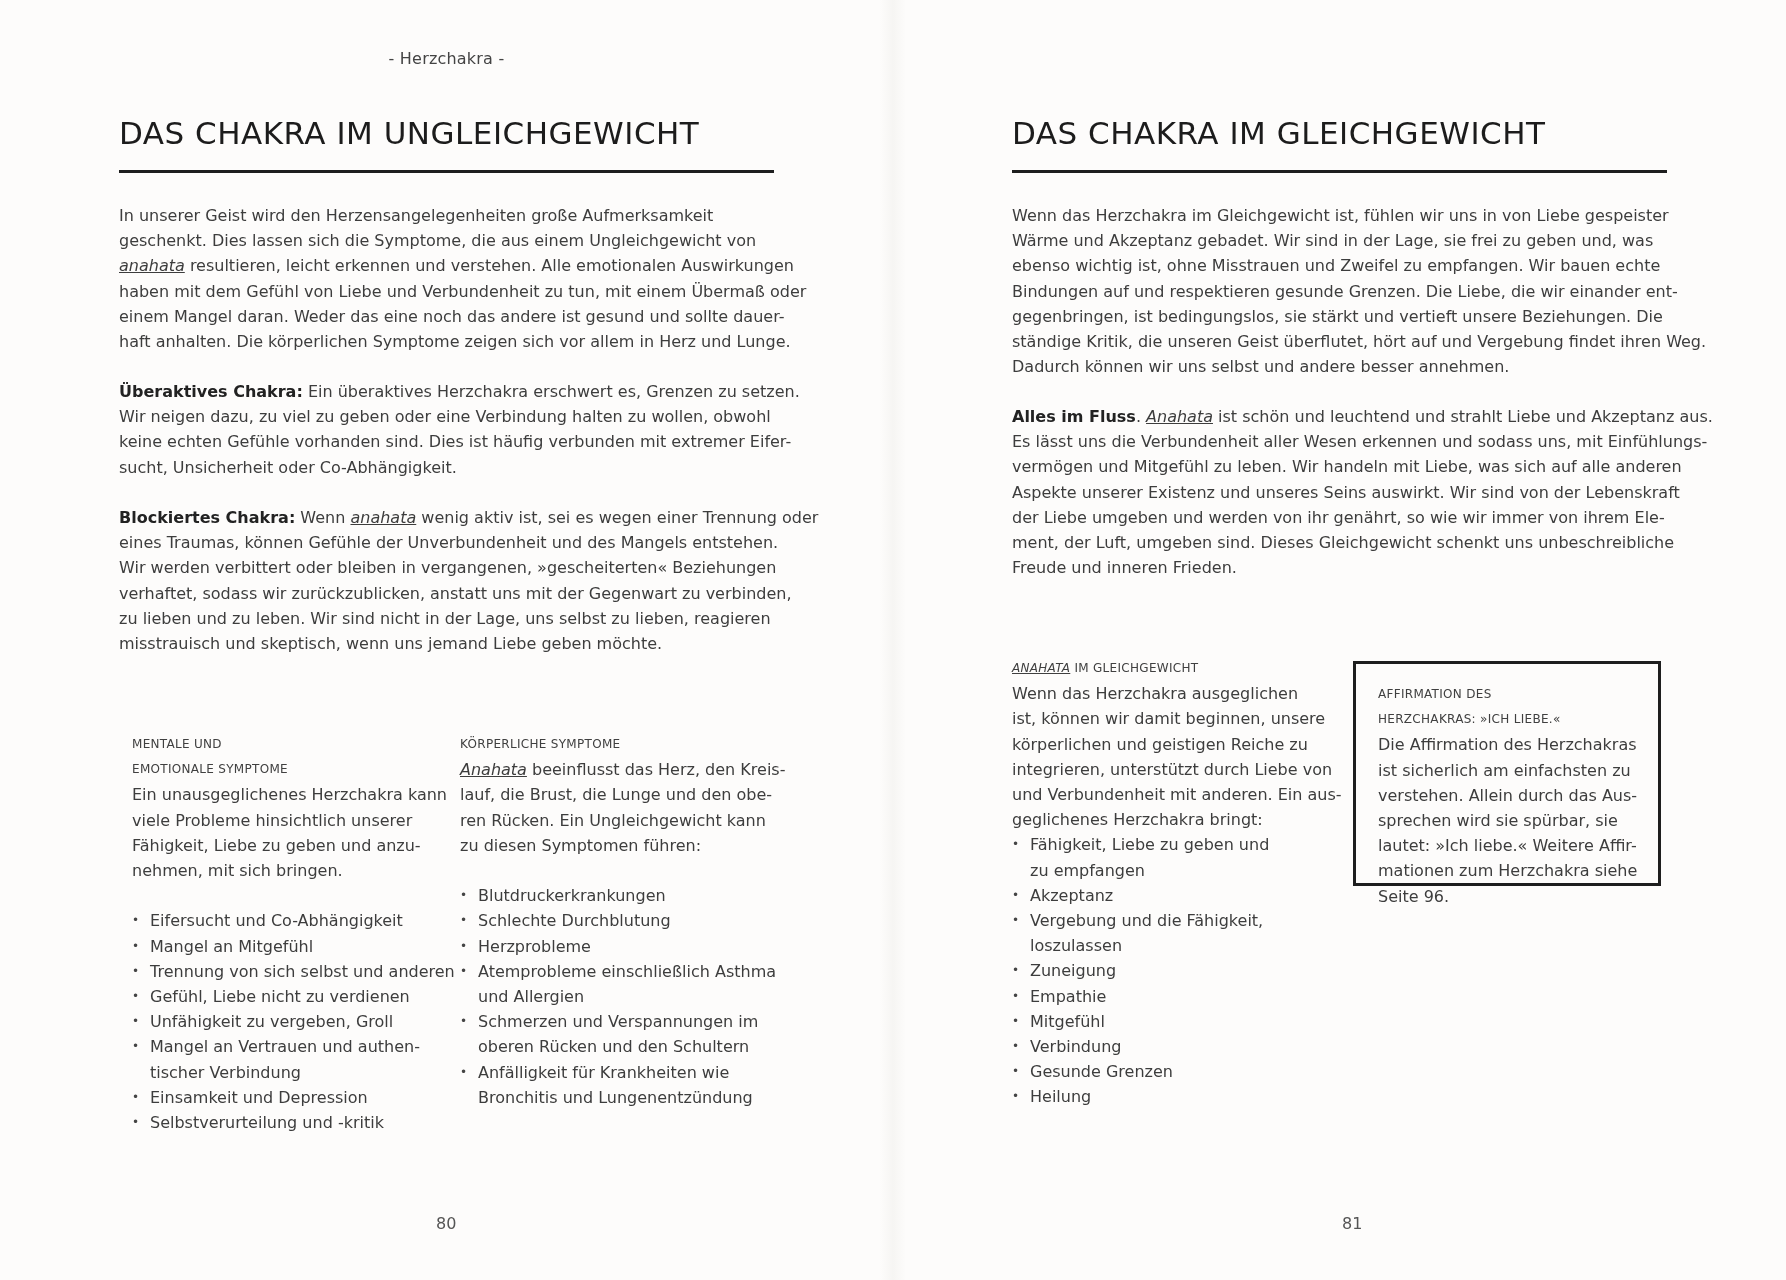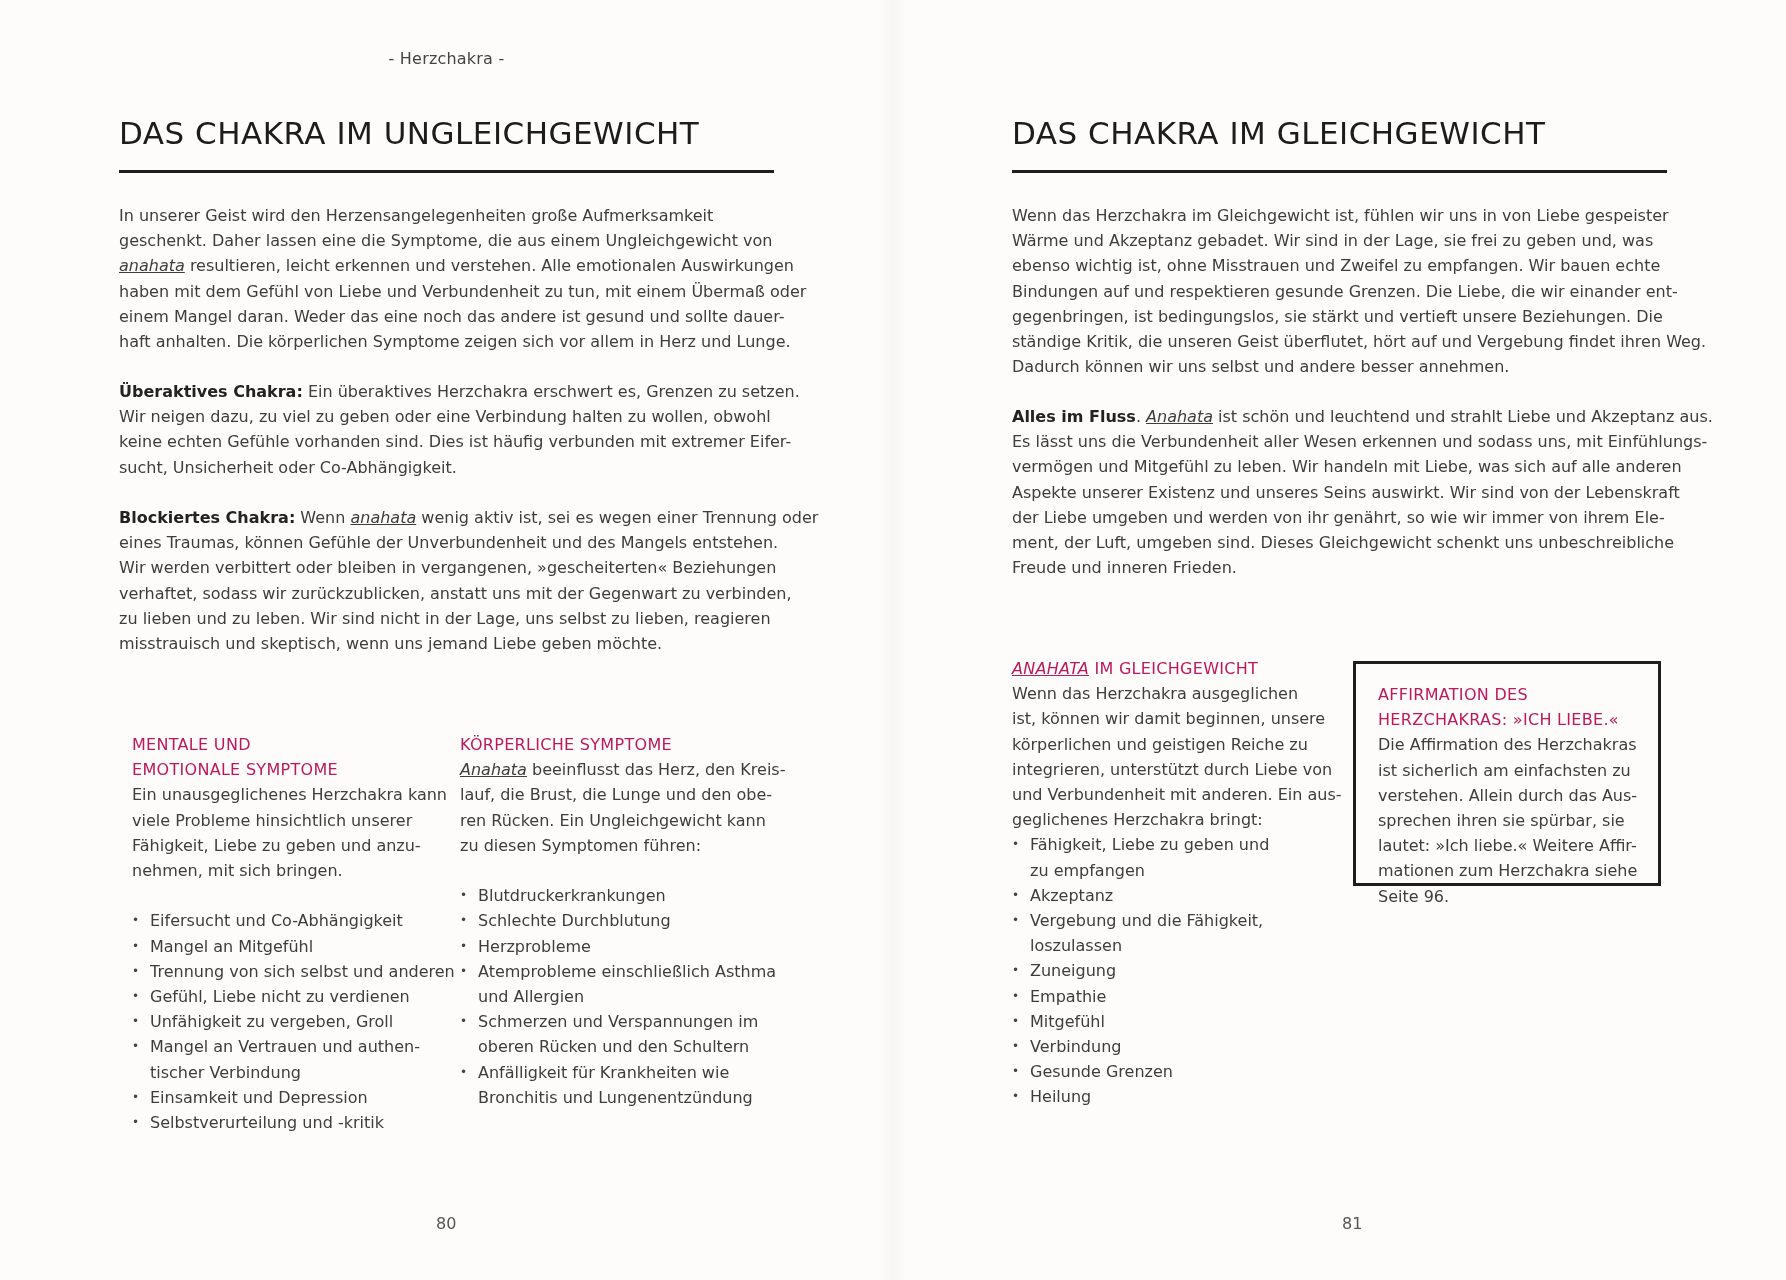--- a/index.html
+++ b/index.html
@@ -16,21 +16,21 @@
     .running-head { position: absolute; top: 49px; left: 0; width: 893px; text-align: center;
       font-size: 16px; color: #444; letter-spacing: 0.2px; }
     .running-head span { display: inline-block; position: relative; left: 0px; }
     .chapter-title { position: absolute; top: 115px; font-size: 31px; font-weight: normal;
       color: #1c1c1c; letter-spacing: 0.5px; margin: 0; white-space: nowrap; }
     .rule { position: absolute; top: 170px; height: 3px; background: #1e1e1e; width: 655px; }
     .body-text { position: absolute; font-size: 16px; line-height: 25.2px; color: #3d3d3d; margin: 0; }
     .body-text em { font-style: italic; text-decoration: underline; }
     .body-text strong { font-weight: bold; color: #222; }
     .line { display: block; white-space: nowrap; }
-    .sub-h { font-size: 16px; color: #be185d; text-transform: uppercase; letter-spacing: 0.3px; line-height: 25.2px; }
+    .sub-h { font-size: 12px; color: #404040; text-transform: uppercase; letter-spacing: 0.3px; line-height: 25.2px; }
     ul.bullets { list-style: none; margin: 0; padding: 0; }
     ul.bullets li { position: relative; padding-left: 18px; line-height: 25.2px; white-space: nowrap; }
     ul.bullets li::before { content: "•"; position: absolute; left: 0; top: 0; font-size: 12px; color: #444; }
     .affirm-box { position: absolute; left: 1353px; top: 661px; width: 308px; height: 225px;
       border: 3px solid #1e1e1e; box-sizing: border-box; background: #fdfcfb; }
     .affirm-inner { position: absolute; left: 22px; top: 18px; }
     .page-num { position: absolute; top: 1214px; font-size: 16px; color: #555; }
   </style>
 </head>
 <body>
@@ -40,21 +40,21 @@
 <div class="page page-left">
   <div class="running-head">
     <span>- Herzchakra -</span>
   </div>
 
   <h1 class="chapter-title" style="left:119px;">DAS CHAKRA IM UNGLEICHGEWICHT</h1>
   <div class="rule" style="left:119px;"></div>
 
   <div class="body-text" style="left:119px; top:203px; width:660px;">
     <span class="line">In unserer Geist wird den Herzensangelegenheiten große Aufmerksamkeit</span>
-    <span class="line">geschenkt. Daher lassen eine die Symptome, die aus einem Ungleichgewicht von</span>
+    <span class="line">geschenkt. Dies lassen sich die Symptome, die aus einem Ungleichgewicht von</span>
     <span class="line"><em>anahata</em> <span>resultieren, leicht erkennen und verstehen. Alle emotionalen Auswirkungen</span></span>
     <span class="line">haben mit dem Gefühl von Liebe und Verbundenheit zu tun, mit einem Übermaß oder</span>
     <span class="line">einem Mangel daran. Weder das eine noch das andere ist gesund und sollte dauer-</span>
     <span class="line">haft anhalten. Die körperlichen Symptome zeigen sich vor allem in Herz und Lunge.</span>
   </div>
 
   <div class="body-text" style="left:119px; top:379px; width:660px;">
     <span class="line"><strong>Überaktives Chakra:</strong><span> Ein überaktives Herzchakra erschwert es, Grenzen zu setzen.</span></span>
     <span class="line">Wir neigen dazu, zu viel zu geben oder eine Verbindung halten zu wollen, obwohl</span>
     <span class="line">keine echten Gefühle vorhanden sind. Dies ist häufig verbunden mit extremer Eifer-</span>
@@ -155,21 +155,21 @@
     </ul>
   </div>
 
   <div class="affirm-box">
     <div class="affirm-inner body-text" style="position:absolute; left:22px; top:18px;">
       <span class="line sub-h">AFFIRMATION DES</span>
       <span class="line sub-h">HERZCHAKRAS: »ICH LIEBE.«</span>
       <span class="line">Die Affirmation des Herzchakras</span>
       <span class="line">ist sicherlich am einfachsten zu</span>
       <span class="line">verstehen. Allein durch das Aus-</span>
-      <span class="line">sprechen ihren sie spürbar, sie</span>
+      <span class="line">sprechen wird sie spürbar, sie</span>
       <span class="line">lautet: »Ich liebe.« Weitere Affir-</span>
       <span class="line">mationen zum Herzchakra siehe</span>
       <span class="line">Seite 96.</span>
     </div>
   </div>
 
   <div class="page-num" style="left:1342px;">81</div>
 </div>
 
 </body></html>

